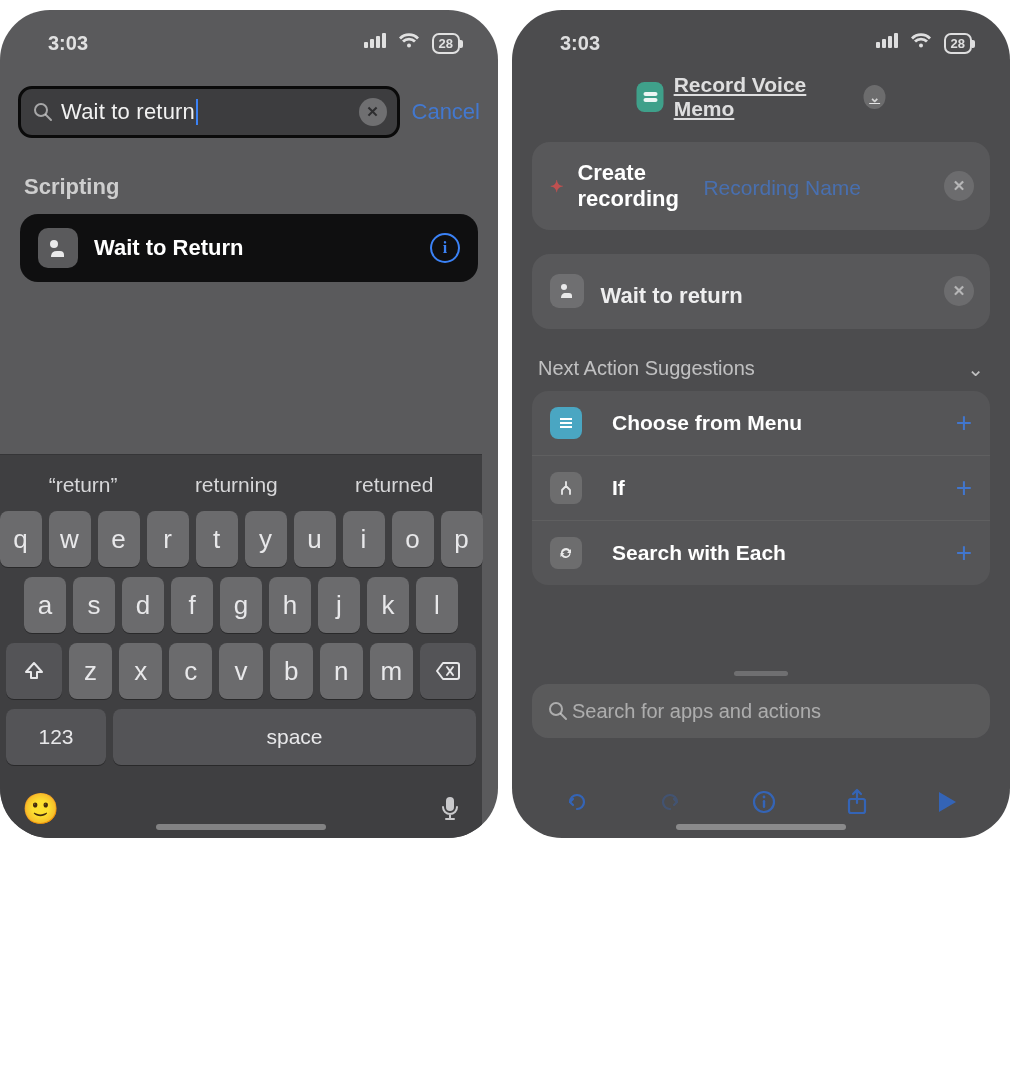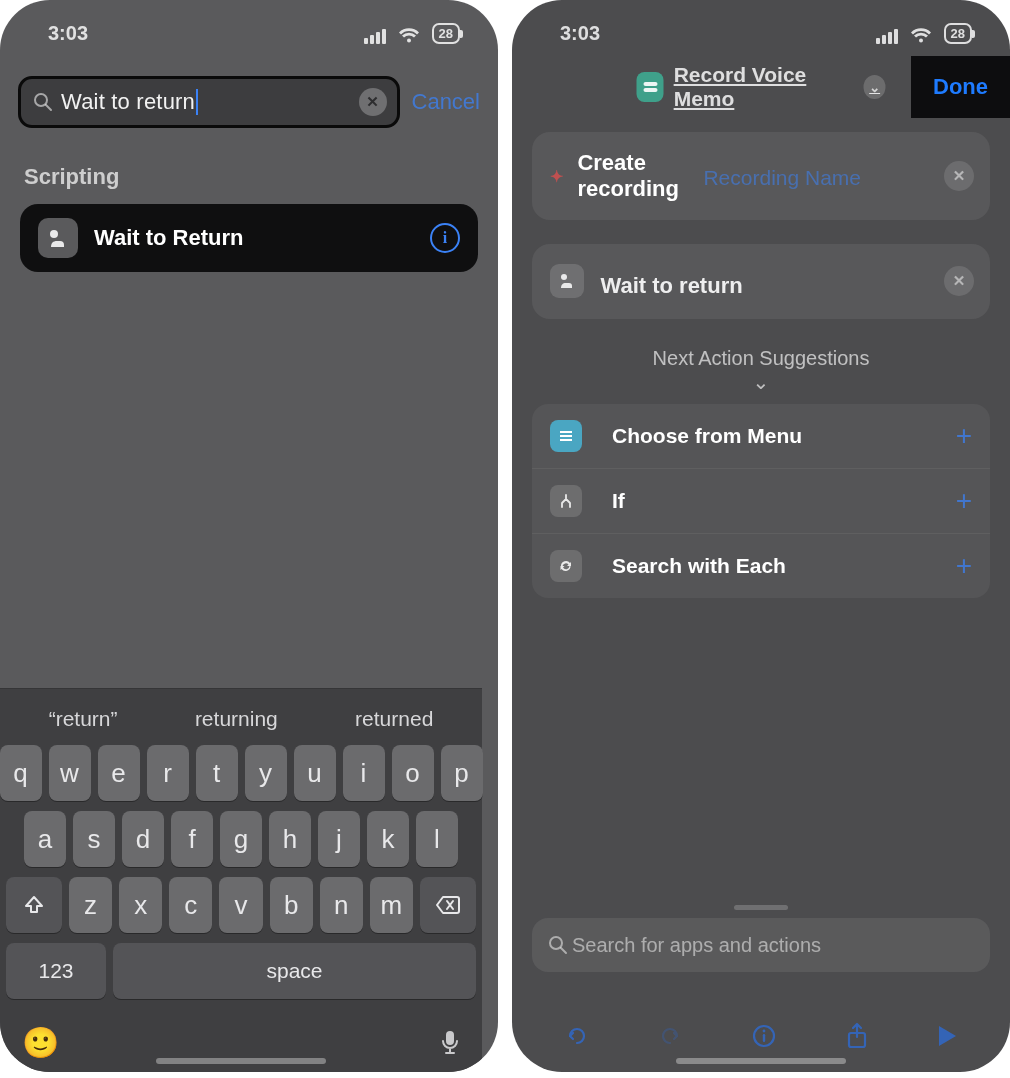--- a/index.html
+++ b/index.html
@@ -1,21 +1,21 @@
 <!DOCTYPE html>
 <html><head>
 <meta charset="utf-8">
 <style>
   * { box-sizing: border-box; margin: 0; padding: 0; font-family: -apple-system, "SF Pro Text", "Helvetica Neue", Arial, sans-serif; }
   body { width: 1010px; height: 1078px; background: #ffffff; display: flex; gap: 14px; overflow: hidden; }
-  .phone { width: 498px; height: 1072px; background: #5a5a5c; border-radius: 50px; position: relative; overflow: hidden; }
+  .phone { width: 498px; height: 828px; background: #5a5a5c; border-radius: 50px; position: relative; overflow: hidden; margin-top: 10px; }
   .phone.right { background: #4c4c4e; }
   
   .status-bar { height: 56px; display: flex; align-items: center; justify-content: space-between; padding: 10px 38px 0 48px; color: rgba(255,255,255,0.82); font-weight: 600; font-size: 20px; }
-  .status-right { display: flex; align-items: flex-end; gap: 12px; }
+  .status-right { display: flex; align-items: flex-start; gap: 12px; }
   .bars { display: inline-flex; align-items: flex-end; gap: 2px; }
   .bars span { width: 4px; background: rgba(255,255,255,0.82); border-radius: 1px; }
   .bars span:nth-child(1){height:6px}.bars span:nth-child(2){height:9px}.bars span:nth-child(3){height:12px}.bars span:nth-child(4){height:15px}
   .wifi { font-size: 20px; }
   .batt { border:2px solid rgba(255,255,255,0.82); border-radius:7px; font-size:13px; padding:1px 5px; font-weight:700; position:relative; }
   .batt::after { content:""; position:absolute; right:-5px; top:5px; width:3px; height:8px; background:rgba(255,255,255,0.82); border-radius:0 2px 2px 0; }
   
   .search-row { display:flex; align-items:center; padding: 20px 18px 8px 18px; gap: 12px; }
   .grabber { position:absolute; top:76px; left:50%; transform:translateX(-50%); width:54px; height:6px; background:rgba(255,255,255,0.25); border-radius:3px; }
   .search-field { flex:1; background:#3d3d3f; border:3px solid #0a0a0a; border-radius:14px; height:52px; display:flex; align-items:center; padding:0 10px 0 12px; position:relative; }
@@ -52,21 +52,21 @@
   .done { color:#1e7bff; font-size:22px; font-weight:700; }
   .content2 { padding: 16px 20px 0; }
   .action-card { background:rgba(255,255,255,0.07); border-radius:18px; padding:18px 18px; color:#fff; position:relative; margin-bottom:24px; }
   .action-card .row1 { display:flex; align-items:center; gap:14px; font-size:22px; font-weight:600; }
   .rec-icn { color:#c05050; font-size:16px; }
   .var-token { color:#3b82f6; opacity:0.55; font-weight:500; }
   .card-x { position:absolute; right:16px; top:50%; transform:translateY(-50%); width:30px; height:30px; border-radius:50%; background:rgba(255,255,255,0.12); color:rgba(255,255,255,0.5); display:flex; align-items:center; justify-content:center; font-weight:900; font-size:15px; }
   .card-single { padding:20px 18px; }
   .wait-icn { width:34px; height:34px; border-radius:9px; background:rgba(255,255,255,0.14); display:inline-flex; align-items:center; justify-content:center; margin-right:12px; color:rgba(255,255,255,0.8); }
   .wait-title { color:rgba(255,255,255,0.9); font-size:22px; font-weight:600; vertical-align:middle; }
-  .sugg-hdr { display:flex; justify-content:space-between; align-items:center; color:rgba(255,255,255,0.65); font-size:20px; font-weight:500; padding:4px 6px 10px;flex-direction:column; }
+  .sugg-hdr { display:flex; justify-content:space-between; align-items:center; color:rgba(255,255,255,0.65); font-size:20px; font-weight:500; padding:4px 6px 10px; }
   .sugg-list { background:rgba(255,255,255,0.05); border-radius:16px; overflow:hidden; }
   .sugg-item { display:flex; align-items:center; padding:16px 18px; gap:30px; color:#fff; font-size:21px; font-weight:600; border-top:1px solid rgba(255,255,255,0.06); position:relative; }
   .sugg-item:first-child { border-top:none; }
   .sugg-icn { width:32px; height:32px; border-radius:8px; background:rgba(255,255,255,0.14); display:flex; align-items:center; justify-content:center; font-size:15px; color:rgba(255,255,255,0.85); }
   .sugg-icn.menu { background:#4aa6c2; }
   .plus { margin-left:auto; color:#3b82f6; font-size:28px; font-weight:300; opacity:0.75; }
   
   .btm-search { position:absolute; left:20px; right:20px; bottom:100px; background:rgba(255,255,255,0.08); border-radius:16px; height:54px; display:flex; align-items:center; padding:16px 16px; color:rgba(255,255,255,0.5); font-size:20px; gap:4px; }
   .btm-grab { position:absolute; left:50%; transform:translateX(-50%); bottom:162px; width:54px; height:5px; background:rgba(255,255,255,0.2); border-radius:3px; }
   .toolbar2 { position:absolute; left:0; right:0; bottom:22px; display:flex; justify-content:space-around; align-items:center; padding:0 18px; color:#2f6bd1; font-size:24px; opacity:0.8; }
@@ -210,23 +210,20 @@
     <div class="hdr-center">
       <span class="app-badge">
         <svg width="18" height="18" viewBox="0 0 18 18">
             <rect x="2" y="4" width="14" height="4" rx="2" fill="#fff" opacity="0.9"></rect>
             <rect x="2" y="10" width="14" height="4" rx="2" fill="#fff" opacity="0.9"></rect>
           </svg>
       </span>
       <span>Record Voice Memo</span>
       <span class="chev-circle">⌄</span>
     </div>
-    <div class="done-wrap">
-      <span class="done">Done</span>
-    </div>
   </div>
 
   <div class="content2">
     <div class="action-card">
       <div class="row1">
         <span class="rec-icn">✦</span>
         <span>Create recording</span>
         <span class="var-token" style="flex-basis:100%; margin-top:4px; font-size:21px;">Recording Name</span>
       </div>
       <span class="card-x">✕</span>

